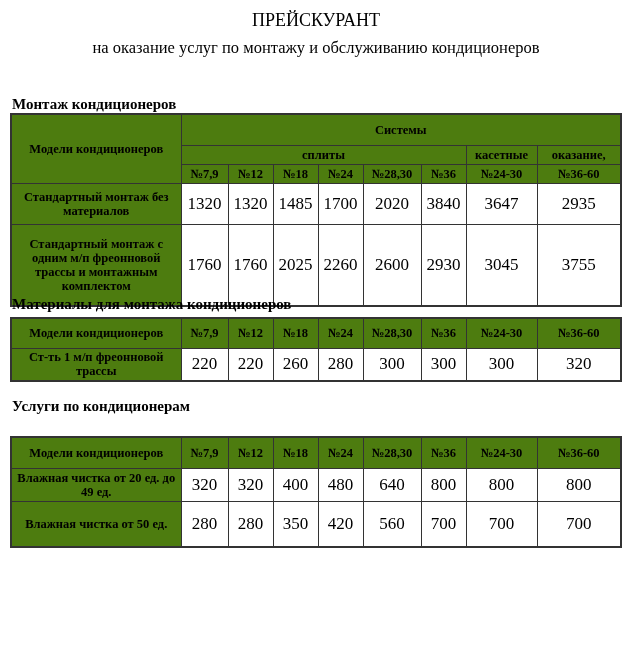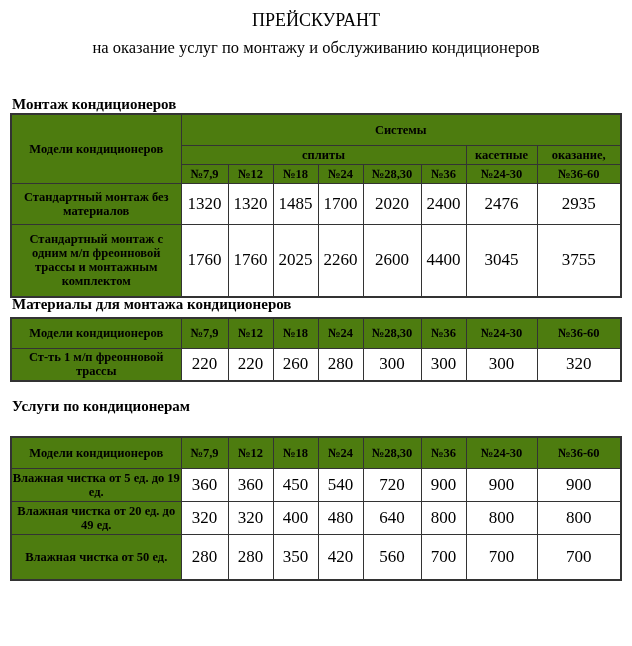--- a/index.html
+++ b/index.html
@@ -53,32 +53,32 @@
     <th>№24-30</th>
     <th>№36-60</th>
   </tr>
   <tr style="height:41px;">
     <td class="hd">Стандартный монтаж без материалов</td>
     <td class="val">1320</td>
     <td class="val">1320</td>
     <td class="val">1485</td>
     <td class="val">1700</td>
     <td class="val">2020</td>
-    <td class="val">2400</td>
-    <td class="val">2476</td>
+    <td class="val">3840</td>
+    <td class="val">3647</td>
     <td class="val">2935</td>
   </tr>
-  <tr style="height:73px;">
+  <tr style="height:82px;">
     <td class="hd">Стандартный монтаж с одним м/п фреонновой трассы и монтажным комплектом</td>
     <td class="val">1760</td>
     <td class="val">1760</td>
     <td class="val">2025</td>
     <td class="val">2260</td>
     <td class="val">2600</td>
-    <td class="val">4400</td>
+    <td class="val">2930</td>
     <td class="val">3045</td>
     <td class="val">3755</td>
   </tr>
 </tbody>
   </table>
 
 <div class="section" style="top:296px;">Материалы для монтажа кондиционеров</div>
 <table class="outer" style="top:317px;">
   <colgroup>
     <col style="width:170px">
@@ -136,31 +136,20 @@
     <th>№7,9</th>
     <th>№12</th>
     <th>№18</th>
     <th>№24</th>
     <th>№28,30</th>
     <th>№36</th>
     <th>№24-30</th>
     <th>№36-60</th>
   </tr>
   <tr style="height:33px;">
-    <td class="hd">Влажная чистка от 5 ед. до 19 ед.</td>
-    <td class="val">360</td>
-    <td class="val">360</td>
-    <td class="val">450</td>
-    <td class="val">540</td>
-    <td class="val">720</td>
-    <td class="val">900</td>
-    <td class="val">900</td>
-    <td class="val">900</td>
-  </tr>
-  <tr style="height:33px;">
     <td class="hd">Влажная чистка от 20 ед. до 49 ед.</td>
     <td class="val">320</td>
     <td class="val">320</td>
     <td class="val">400</td>
     <td class="val">480</td>
     <td class="val">640</td>
     <td class="val">800</td>
     <td class="val">800</td>
     <td class="val">800</td>
   </tr>

